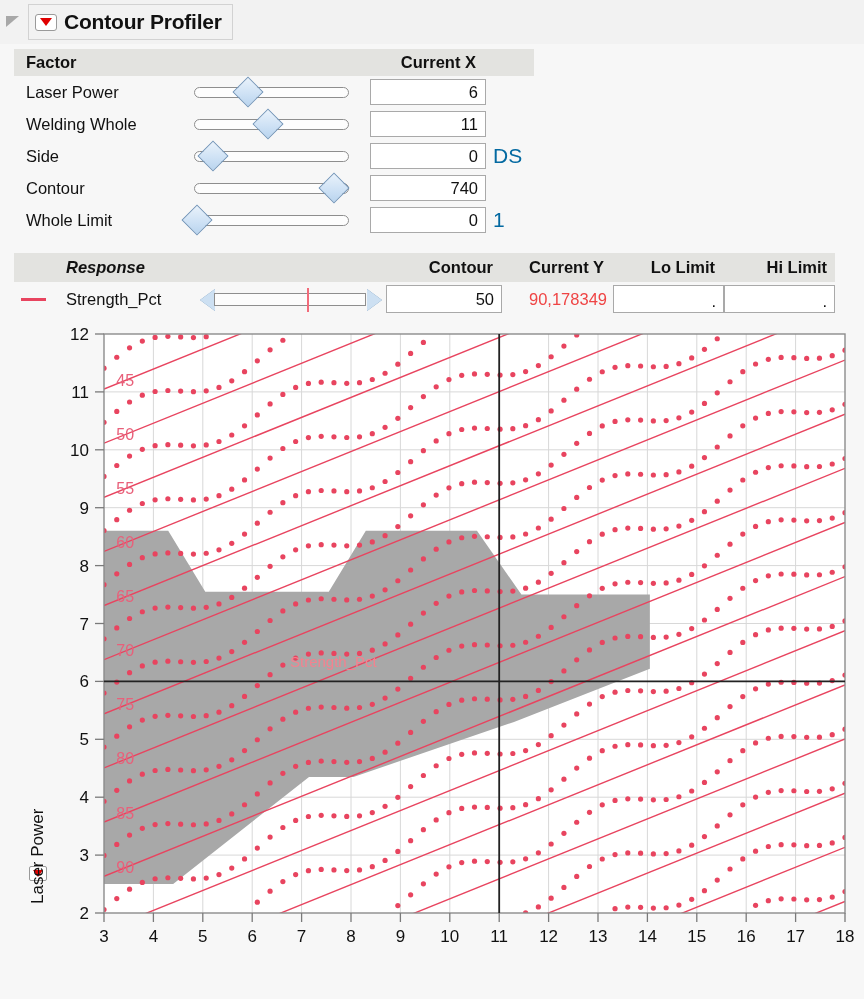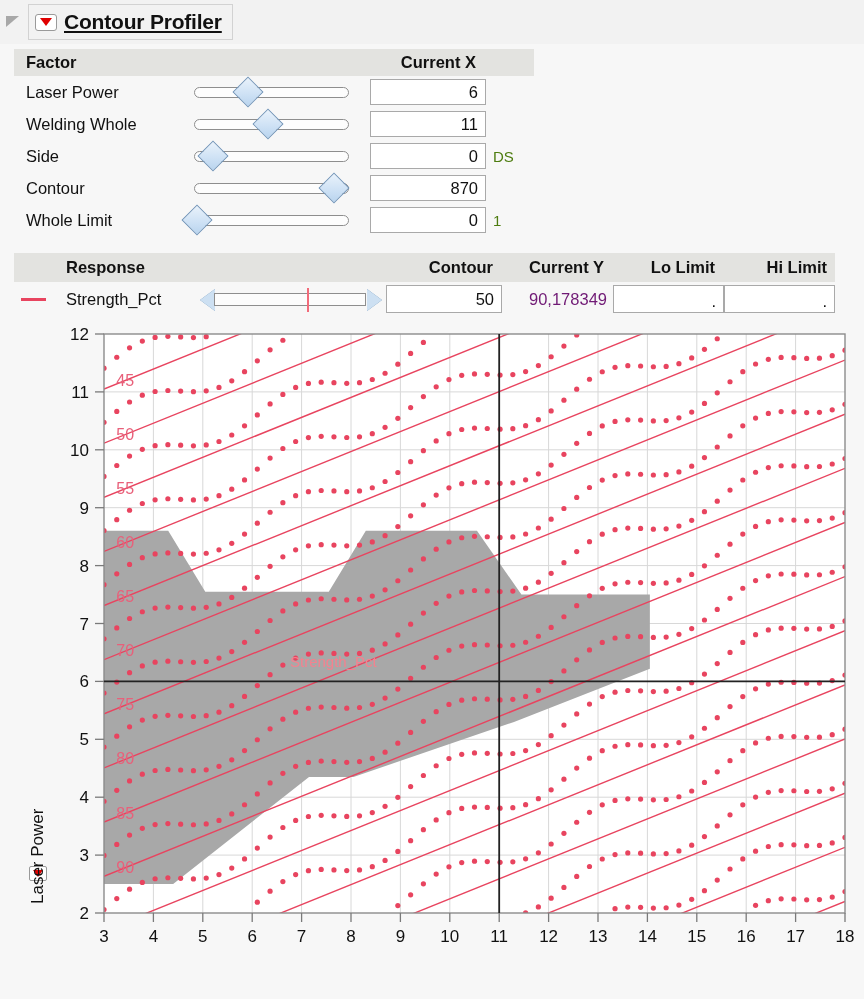--- a/index.html
+++ b/index.html
@@ -43,21 +43,21 @@
     border-top: 8px solid #e00000;
   }
   .red-menu-btn.small { width: 18px; height: 15px; border-radius: 2px; }
   .red-menu-btn.small .tri {
     border-left: 5px solid transparent;
     border-right: 5px solid transparent;
     border-top: 7px solid #e00000;
   }
   .panel-title {
     font-size: 21px; font-weight: bold; color: #111;
-    letter-spacing: -0.2px; white-space: nowrap; text-decoration: underline;
+    letter-spacing: -0.2px; white-space: nowrap;
   }
 
   
   .factor-table { position: absolute; left: 14px; top: 49px; }
   .f-hdr-row { display: flex; height: 27px; }
   .f-hdr-cell {
     background: #e3e3e0; font-weight: bold; font-size: 16.5px; color: #111;
     display: flex; align-items: center;
   }
   .f-hdr-factor  { width: 166px; padding-left: 12px; }
@@ -81,32 +81,32 @@
     border: 1px solid #7194b8;
     transform: rotate(45deg);
   }
   .f-valbox {
     width: 116px; height: 26px; background: #ffffff;
     border: 1px solid #a9a9a9;
     display: flex; align-items: center; justify-content: flex-end;
     padding-right: 7px; font-size: 16.5px; color: #111;
   }
   .f-extra {
-    width: 48px; padding-left: 7px; font-size: 15px; color: #4d7c0f;
+    width: 48px; padding-left: 7px; font-size: 21px; color: #0369a1;
   }
 
   
   .resp-table { position: absolute; left: 14px; top: 253px; }
   .r-hdr-row { display: flex; height: 29px; }
   .r-hdr-cell {
     background: #e3e3e0; font-weight: bold; font-size: 16.5px; color: #111;
     display: flex; align-items: center;
   }
   .r-hdr-mark   { width: 38px; }
-  .r-hdr-resp   { width: 144px; padding-left: 14px; }
+  .r-hdr-resp   { width: 144px; padding-left: 14px; font-style: italic; }
   .r-hdr-slider { width: 190px; }
   .r-hdr-contour{ width: 116px; justify-content: flex-end; padding-right: 9px; }
   .r-hdr-curry  { width: 111px; justify-content: flex-end; padding-right: 9px; }
   .r-hdr-lo     { width: 111px; justify-content: flex-end; padding-right: 9px; }
   .r-hdr-hi     { width: 111px; justify-content: flex-end; padding-right: 8px; }
 
   .r-row { display: flex; height: 34px; align-items: center; }
   .r-mark { width: 38px; display: flex; align-items: center; justify-content: center; }
   .r-mark .line { width: 25px; height: 3px; background: #e8445f; }
   .r-name { width: 144px; padding-left: 14px; font-size: 16.5px; color: #111; white-space: nowrap; }
@@ -122,21 +122,21 @@
   .r-arrow-l { left: 4px; border-right: 15px solid #cde0f2; filter: drop-shadow(0 0 0.5px #5e84ab); }
   .r-arrow-r { left: 171px; border-left: 15px solid #cde0f2; filter: drop-shadow(0 0 0.5px #5e84ab); }
   .r-redmark { position: absolute; top: 6px; left: 111px; width: 2px; height: 24px; background: #f26b7a; }
   .r-valbox {
     width: 116px; height: 28px; background: #ffffff; border: 1px solid #a9a9a9;
     display: flex; align-items: center; justify-content: flex-end;
     padding-right: 7px; font-size: 16.5px; color: #111;
   }
   .r-curry {
     width: 111px; height: 28px; display: flex; align-items: center;
-    justify-content: flex-end; padding-right: 6px; font-size: 16.5px; color: #701a75;
+    justify-content: flex-end; padding-right: 6px; font-size: 16.5px; color: #ef4444;
   }
   .r-limbox {
     width: 111px; height: 28px; background: #ffffff; border: 1px solid #a9a9a9;
     display: flex; align-items: flex-end; justify-content: flex-end;
     padding-right: 7px; padding-bottom: 1px; font-size: 16.5px; color: #111;
   }
 
   
   .plot-wrap { position: absolute; left: 0px; top: 316px; width: 864px; height: 683px; }
   .y-axis-label {
@@ -197,21 +197,21 @@
       <div class="f-valbox">0</div>
       <div class="f-extra">DS</div>
     </div>
 
     <div class="f-row">
       <div class="f-name">Contour</div>
       <div class="f-slider-cell">
         <div class="slider-track"></div>
         <div class="slider-thumb" style="left:143px"></div>
       </div>
-      <div class="f-valbox">870</div>
+      <div class="f-valbox">740</div>
       <div class="f-extra"></div>
     </div>
 
     <div class="f-row">
       <div class="f-name">Whole Limit</div>
       <div class="f-slider-cell">
         <div class="slider-track"></div>
         <div class="slider-thumb" style="left:6px"></div>
       </div>
       <div class="f-valbox">0</div>

